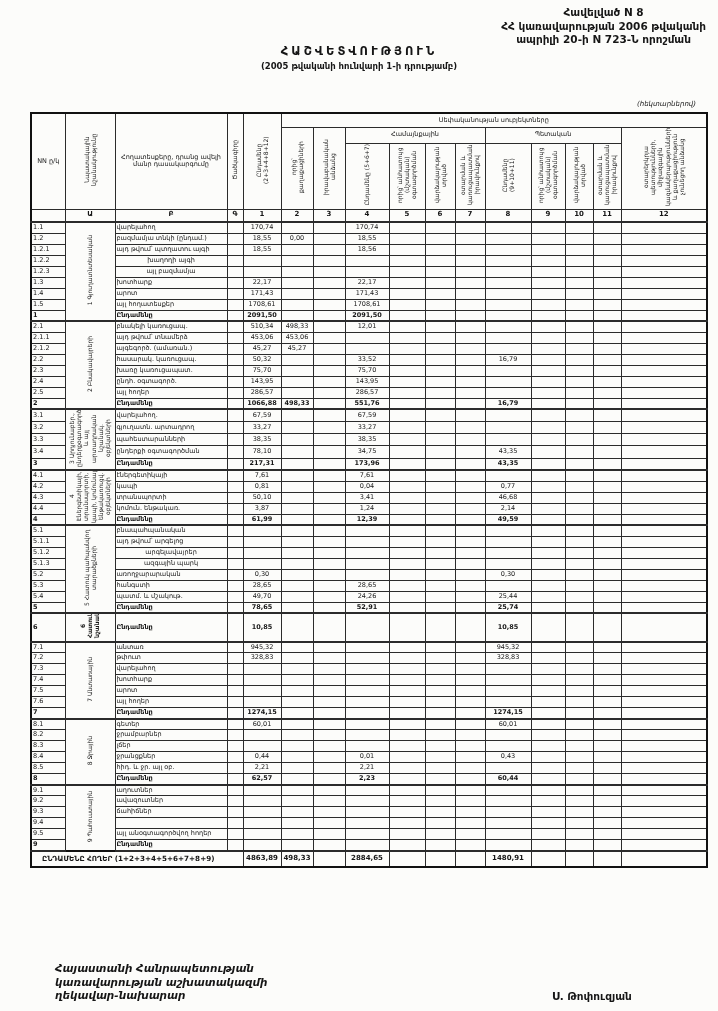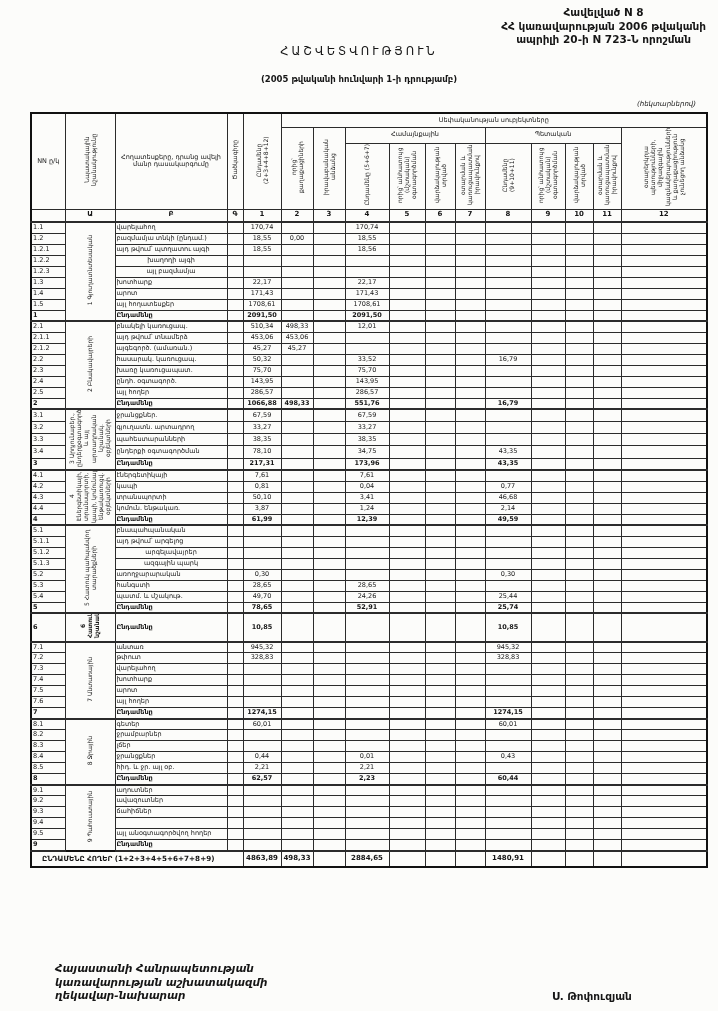--- a/index.html
+++ b/index.html
@@ -6,23 +6,23 @@
   body { background:#888; font-family:"DejaVu Sans", sans-serif; }
   .page {
     position:relative; width:718px; height:1011px; margin:0 auto;
     background:#fcfcfa; color:#161616; overflow:hidden;
   }
   .appendix {
     position:absolute; top:6px; right:12px; text-align:center;
     font-weight:bold; font-size:10.5px; line-height:1.3;
   }
   .title-block { position:absolute; top:44px; left:0; width:100%; text-align:center; }
-  .title-main { font-weight:normal; font-size:11.5px; letter-spacing:3px; }
+  .title-main { font-weight:bold; font-size:11.5px; letter-spacing:3px; }
   .title-sub { font-weight:bold; font-size:9px; margin-top:3px; line-height:1.35; }
-  .title-date { font-weight:bold; font-size:8.5px; margin-top:16px; }
+  .title-date { font-weight:bold; font-size:8.5px; margin-top:3px; }
   .units-note { position:absolute; top:100px; right:22px; font-size:7px; font-style:italic; }
 
   table.report {
     position:absolute; top:112px; left:30px; width:678px;
     border-collapse:collapse; table-layout:fixed;
     border:2px solid #111;
   }
   table.report th, table.report td {
     border:1px solid #2b2b2b; overflow:hidden;
     font-size:6.5px; line-height:1.12; padding:0 1px;
@@ -429,21 +429,21 @@
           <td class="val-cell"></td>
           <td class="val-cell">16,79</td>
           <td class="val-cell"></td>
           <td class="val-cell"></td>
           <td class="val-cell"></td>
           <td class="val-cell"></td>
         </tr>
         <tr class="body-row sec-start">
           <td class="nn-cell">3.1</td>
           <td rowspan="5" class="section-label-cell"><span class="vrot" style="max-height: 57px;">3 Արդյունաբեր., ընդերքօգտագործման և այլ արտադրական նշանակ. օբյեկտների</span></td>
-          <td class="label-cell">ջրանցքներ.</td>
+          <td class="label-cell">վարելահող.</td>
           <td class="val-cell"></td>
           <td class="val-cell">67,59</td>
           <td class="val-cell"></td>
           <td class="val-cell"></td>
           <td class="val-cell">67,59</td>
           <td class="val-cell"></td>
           <td class="val-cell"></td>
           <td class="val-cell"></td>
           <td class="val-cell"></td>
           <td class="val-cell"></td>

